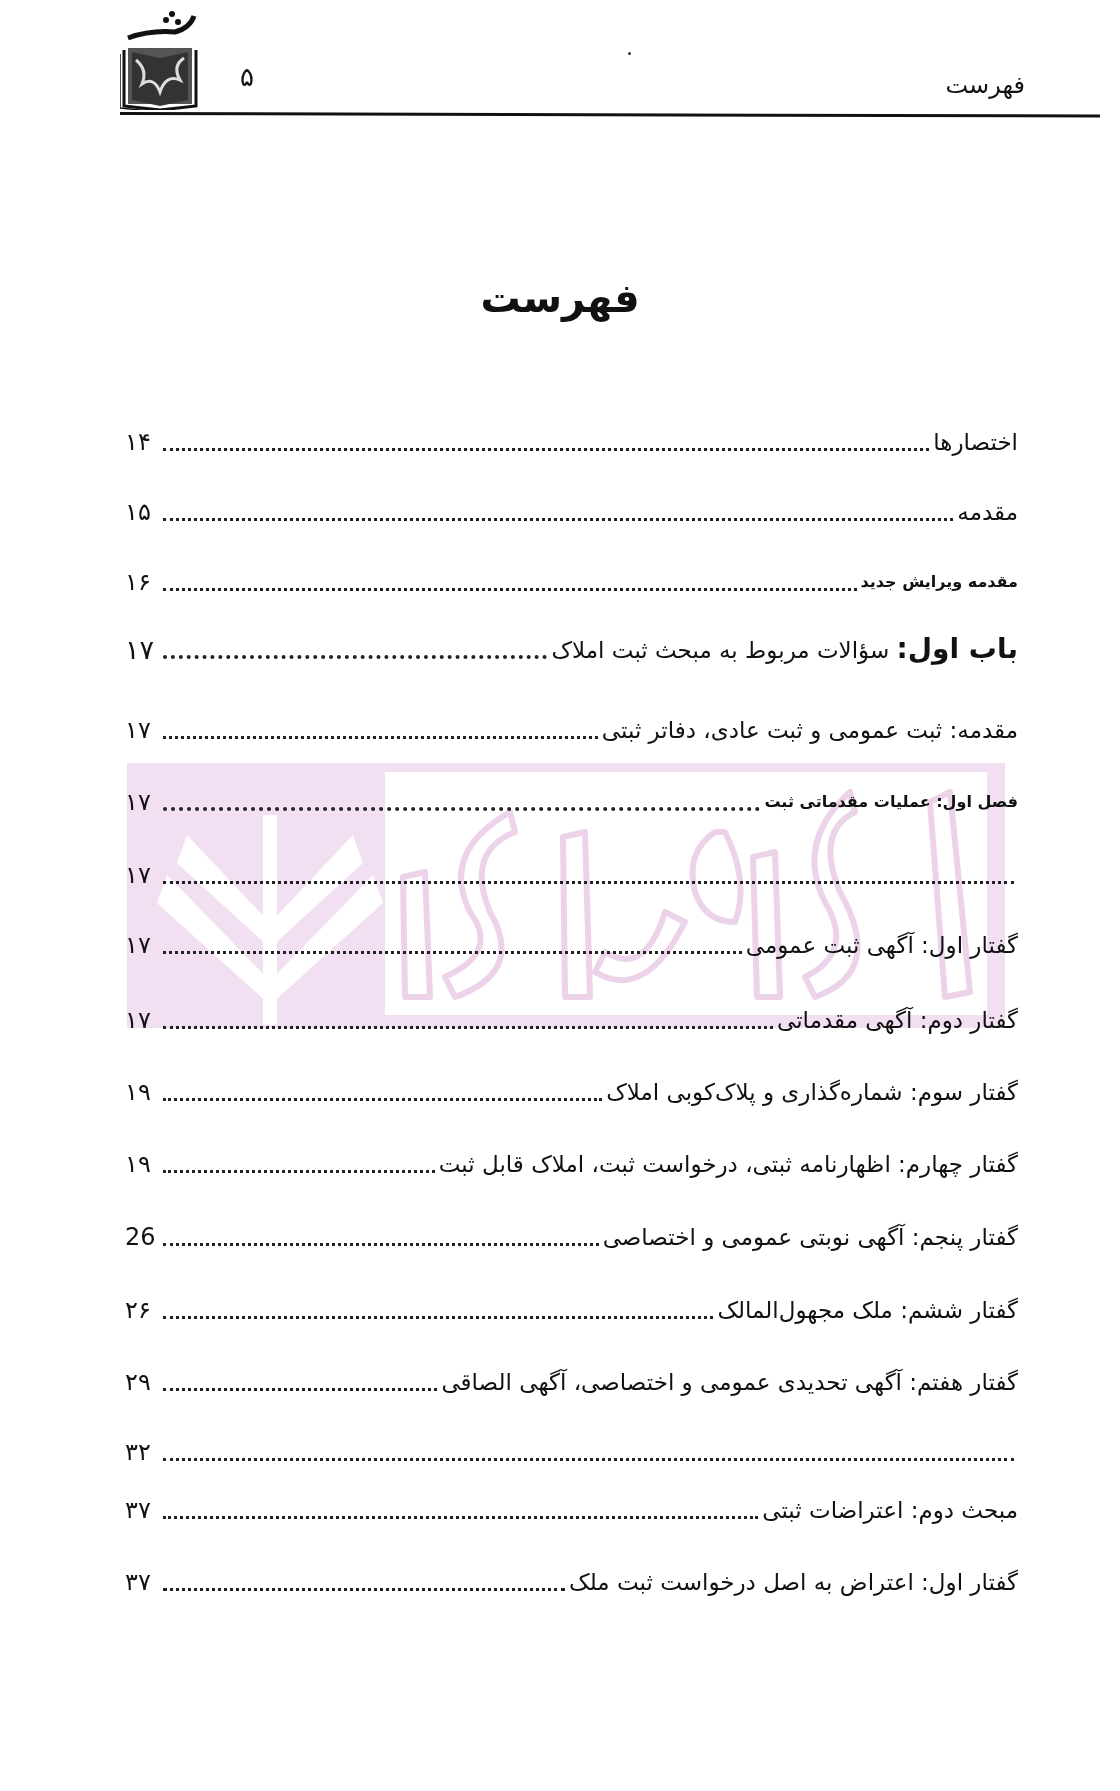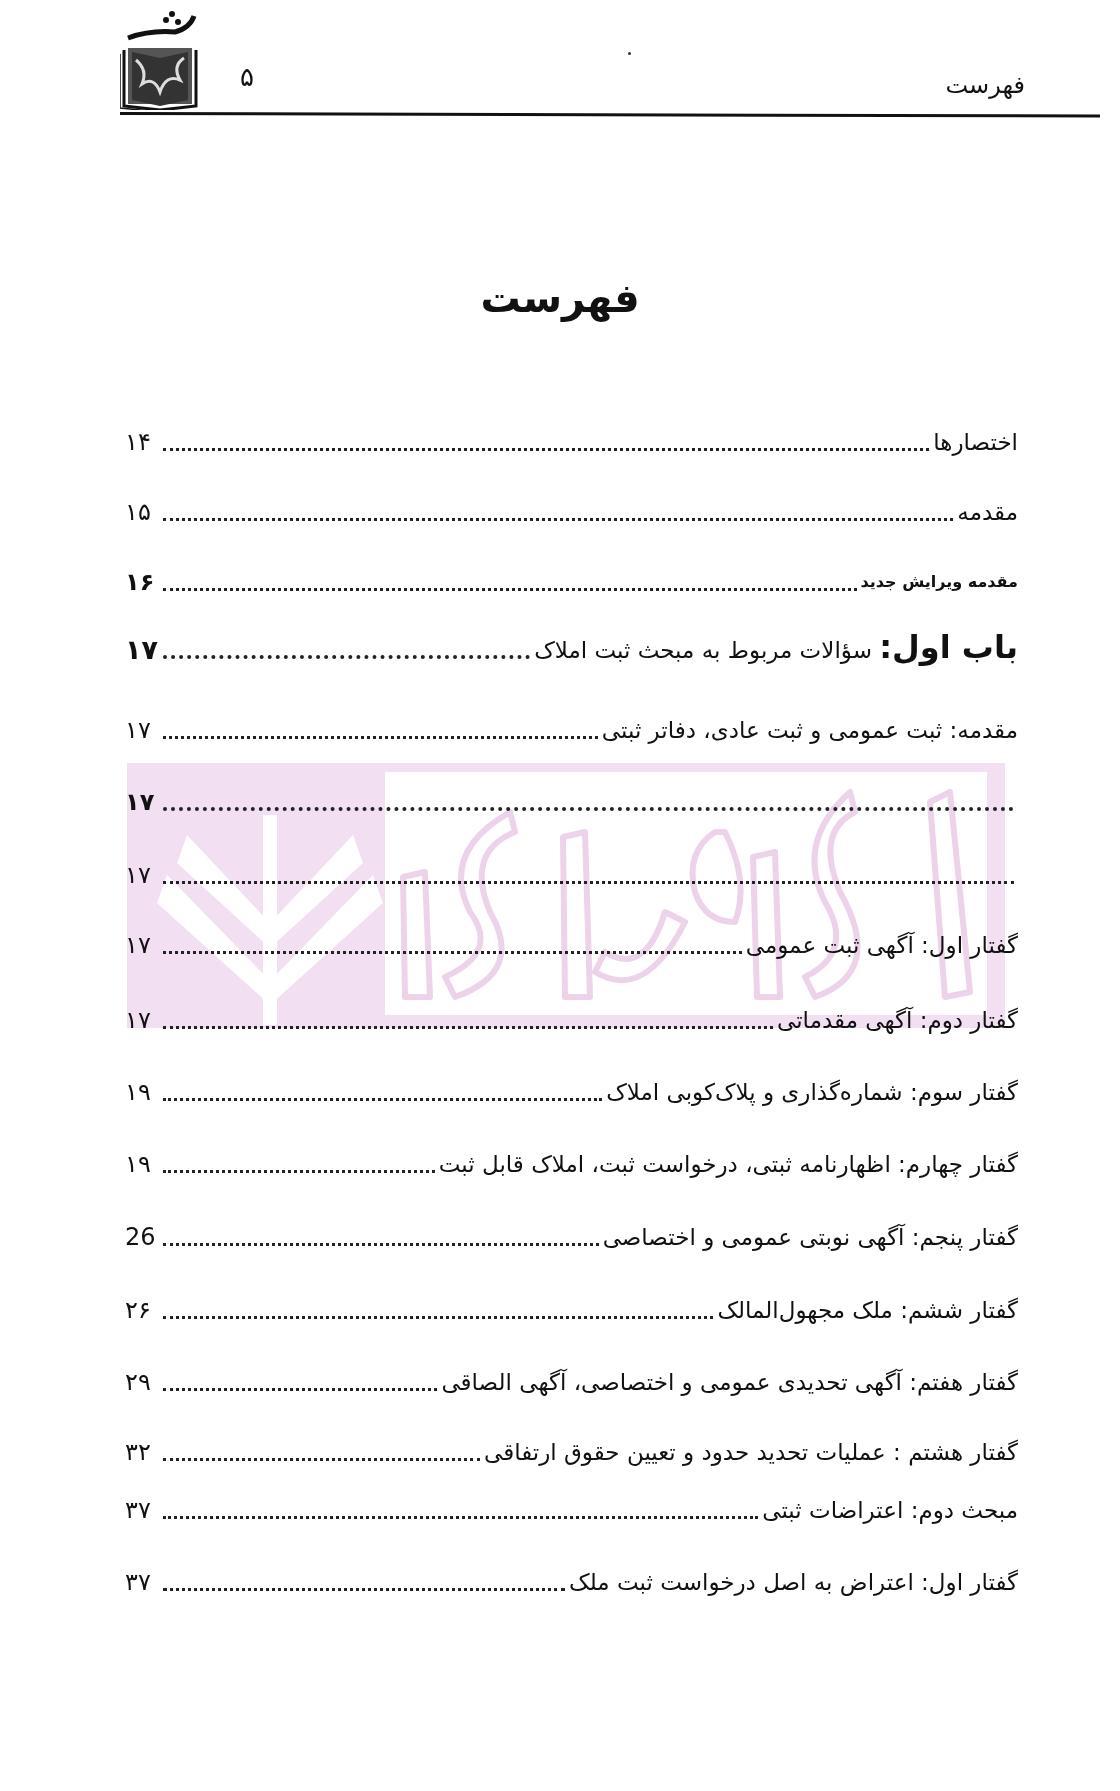--- a/index.html
+++ b/index.html
@@ -128,41 +128,41 @@
       flex: 0 0 auto;
     }
     .entry-label .lead {
       font-weight: bold;
     }
     .entry-label.bold {
       font-weight: bold;
       font-size: 16px;
     }
     .entry-label.large-lead .lead {
-      font-size: 32px;
+      font-size: 28px;
     }
     .entry-leader {
       flex: 1 1 auto;
       border-bottom: 3px dotted #222;
       margin: 0 4px 9px 4px;
       height: 1px;
     }
     .entry-leader.heavy {
       border-bottom-width: 4px;
     }
     .entry-page {
       font-size: 24px;
       line-height: 36px;
       direction: rtl;
       flex: 0 0 auto;
       min-width: 34px;
       text-align: left;
     }
     .entry-page.bold {
-      font-weight: bold;
+      font-weight: normal;
     }
   </style>
 </head>
 <body>
 
 <div class="page">
 
   <div class="header-logo">
     <svg width="80" height="100" viewBox="0 0 80 100">
       <path d="M8 28 Q30 20 55 22 Q70 18 74 6" stroke="#111" stroke-width="5" fill="none"></path>
@@ -233,20 +233,21 @@
       <span class="entry-page bold" style="font-size:27px;">۱۷</span>
     </div>
 
     <div class="toc-entry" style="top:708px;">
       <span class="entry-label"><span>مقدمه: ثبت عمومی و ثبت عادی، دفاتر ثبتی</span></span>
       <span class="entry-leader"></span>
       <span class="entry-page">۱۷</span>
     </div>
 
     <div class="toc-entry" style="top:780px;">
+      <span class="entry-label bold"><span>فصل اول: عملیات مقدماتی ثبت</span></span>
       <span class="entry-leader heavy"></span>
       <span class="entry-page bold">۱۷</span>
     </div>
 
     <div class="toc-entry" style="top:853px;">
       <span class="entry-leader"></span>
       <span class="entry-page">۱۷</span>
     </div>
 
     <div class="toc-entry" style="top:923px;">
@@ -285,21 +286,20 @@
       <span class="entry-page">۲۶</span>
     </div>
 
     <div class="toc-entry" style="top:1360px;">
       <span class="entry-label"><span>گفتار هفتم: آگهی تحدیدی عمومی و اختصاصی، آگهی الصاقی</span></span>
       <span class="entry-leader"></span>
       <span class="entry-page">۲۹</span>
     </div>
 
     <div class="toc-entry" style="top:1430px;">
-      <span class="entry-label"><span>گفتار هشتم : عملیات تحدید حدود و تعیین حقوق ارتفاقی</span></span>
       <span class="entry-leader"></span>
       <span class="entry-page">۳۲</span>
     </div>
 
     <div class="toc-entry" style="top:1488px;">
       <span class="entry-label"><span>مبحث دوم: اعتراضات ثبتی</span></span>
       <span class="entry-leader"></span>
       <span class="entry-page">۳۷</span>
     </div>
 

